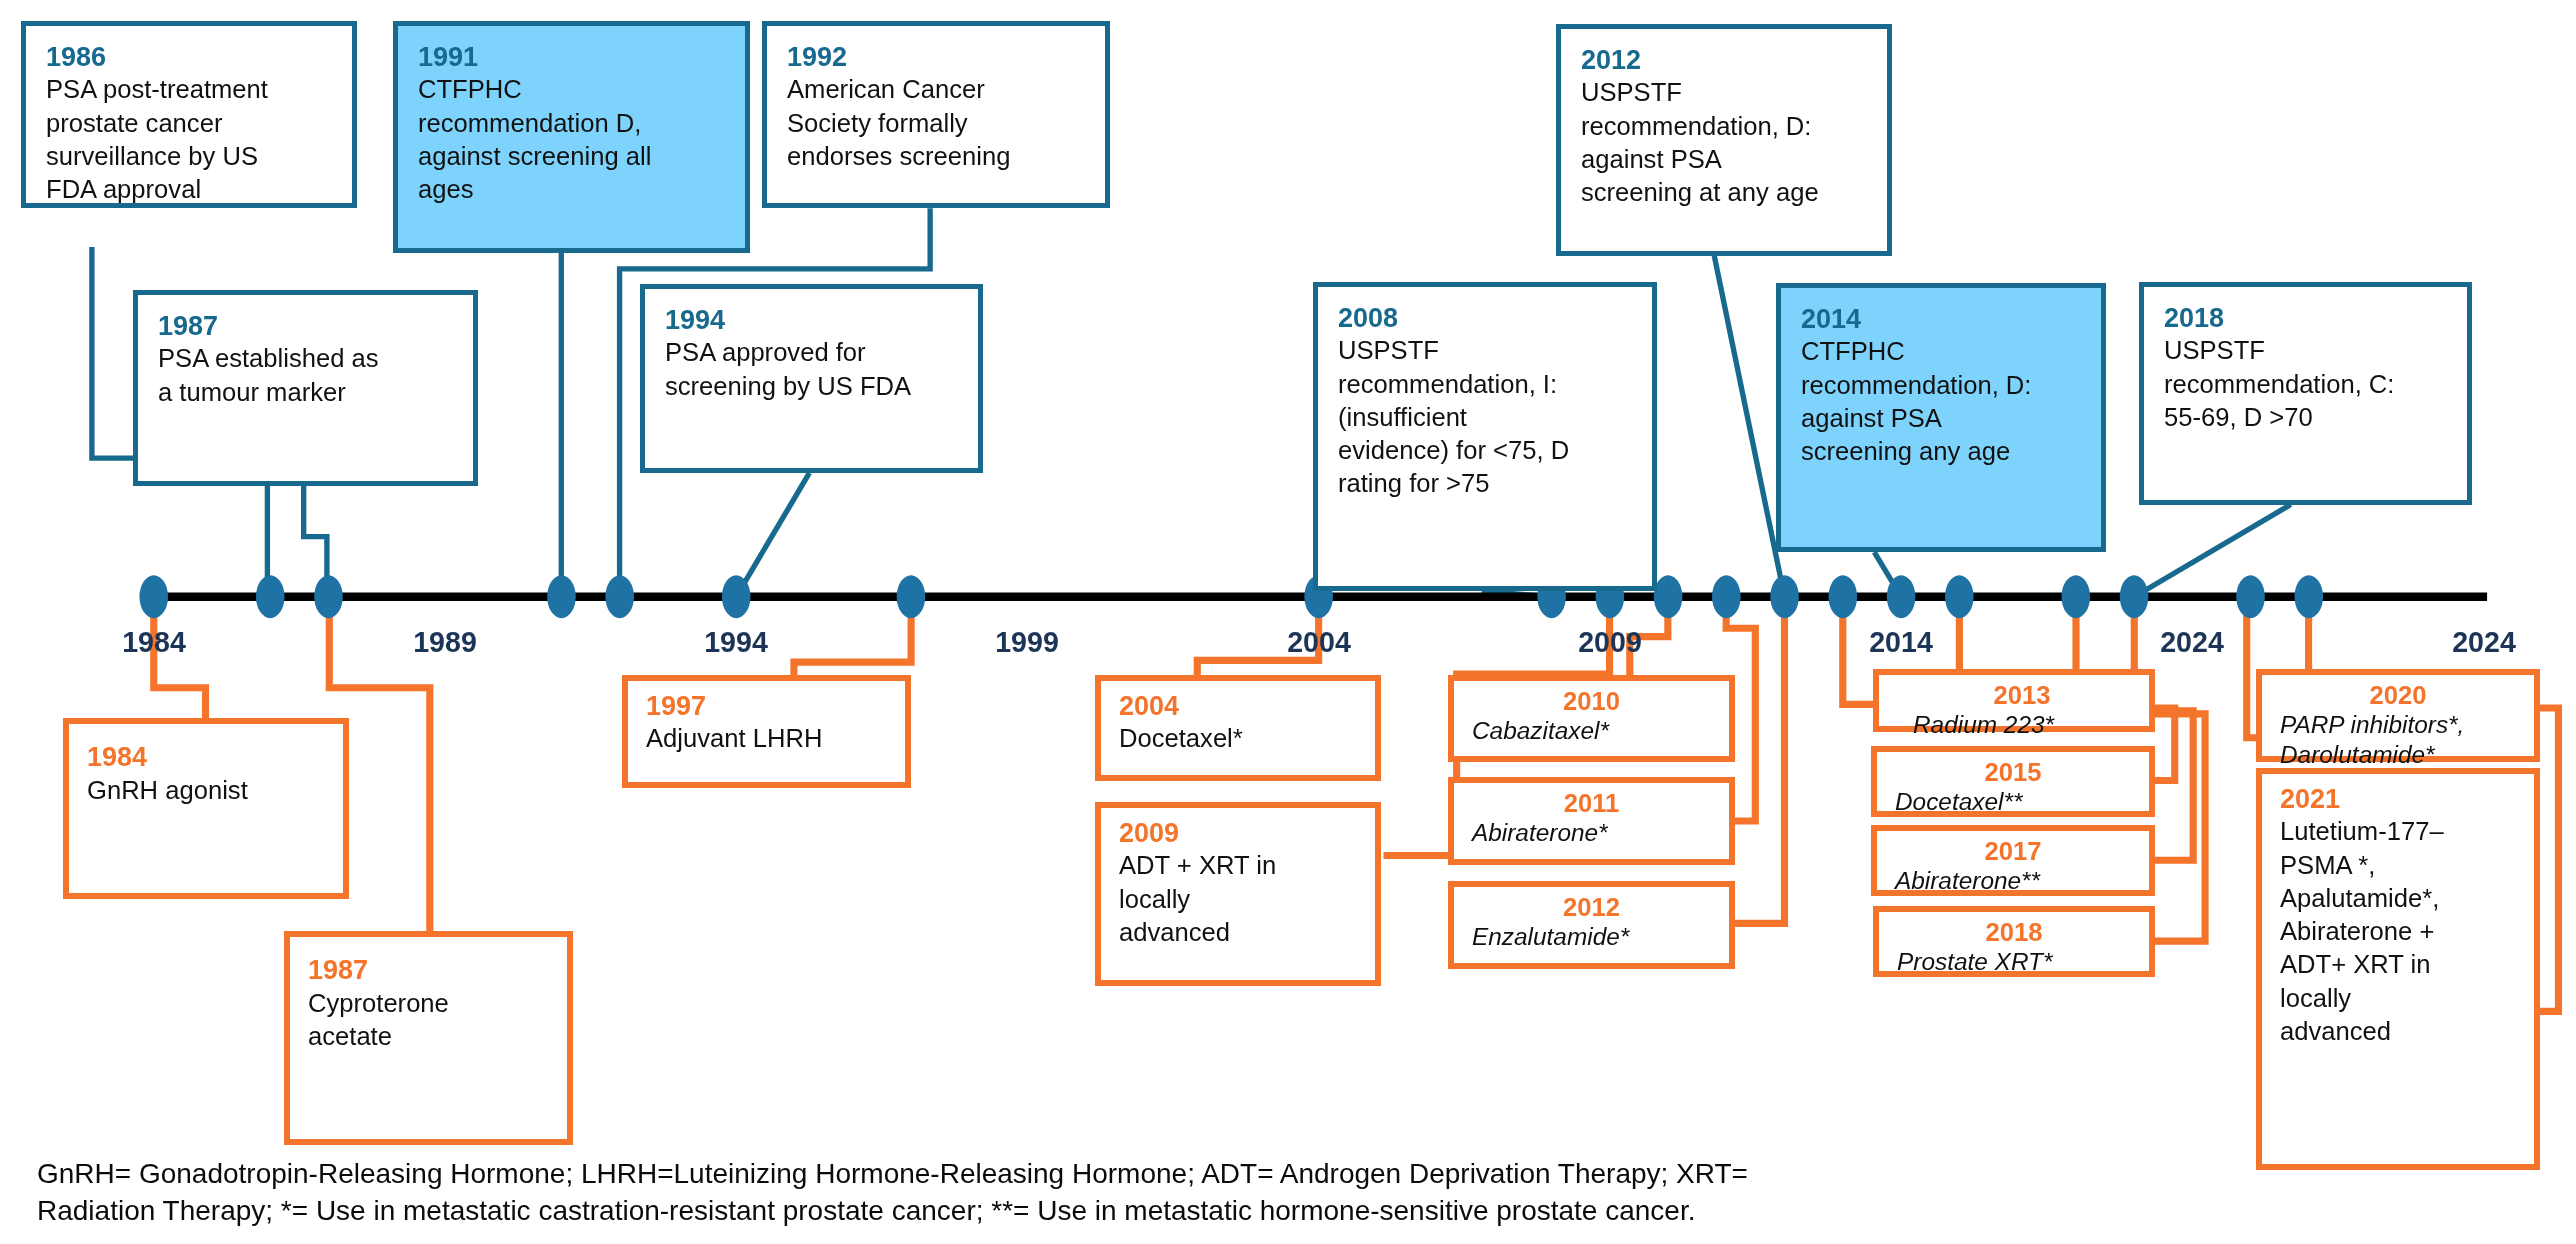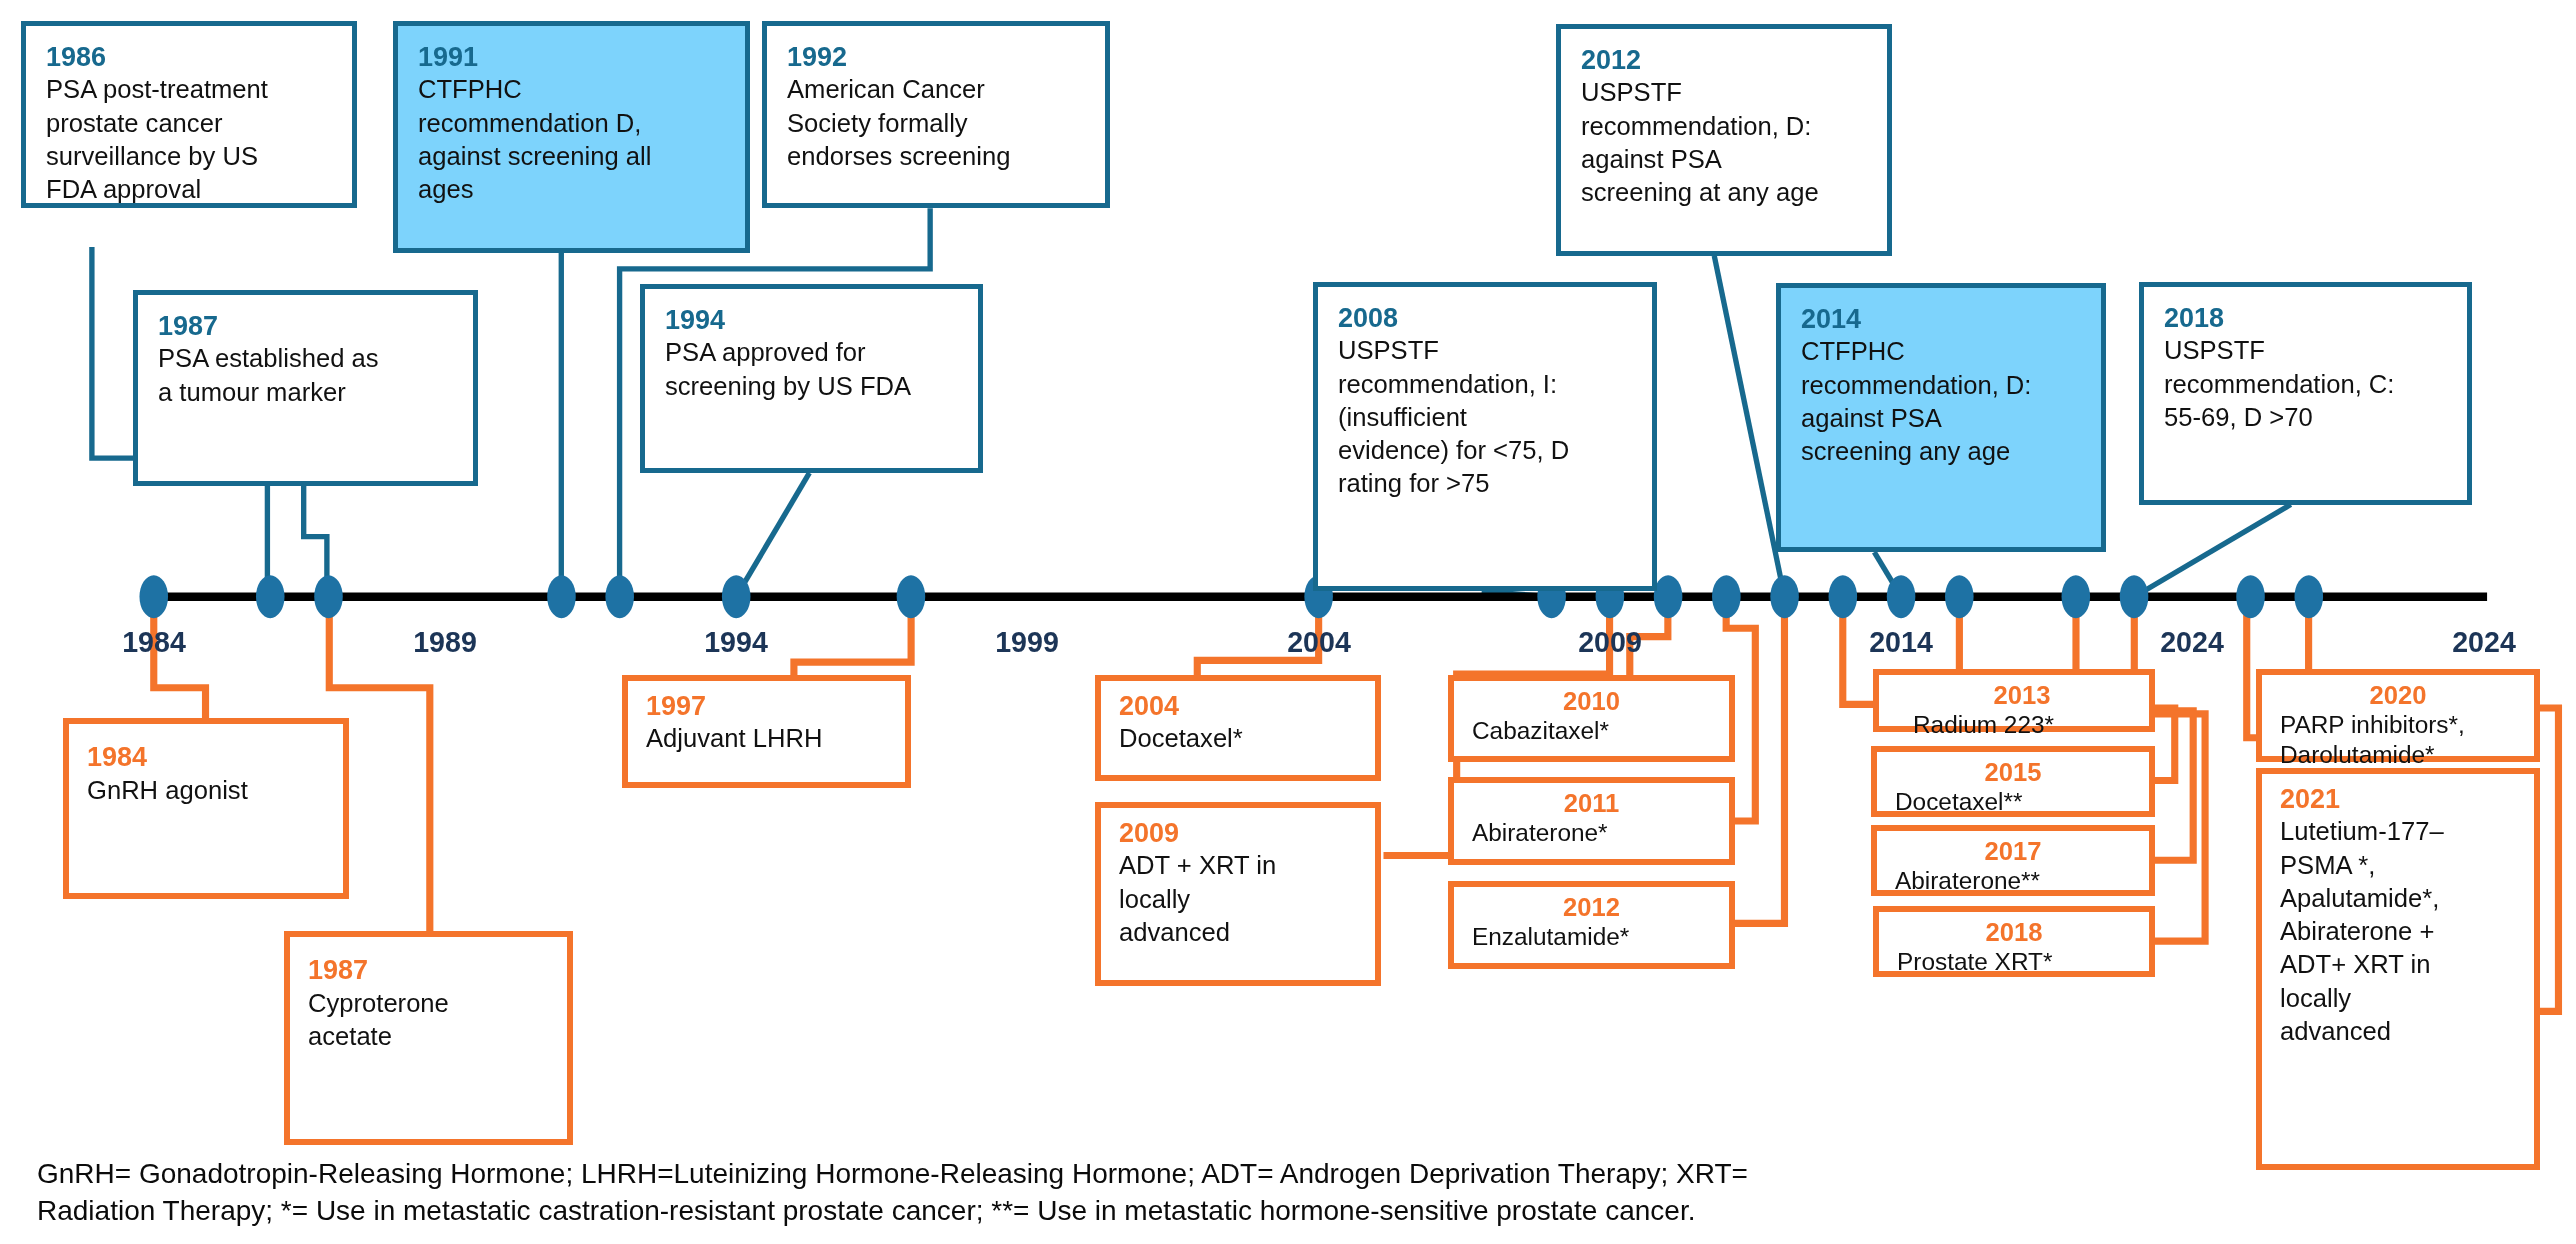--- a/index.html
+++ b/index.html
@@ -9,21 +9,21 @@
   .box{position:absolute;box-sizing:border-box;background:#ffffff;}
   .box.teal{border:5.4px solid #17698E;padding:15.5px 20px;}
   .box.orange{border:6.5px solid #F4742B;padding:9.5px 18px;}
   .box.gray{background:#7dd3fc;}
   .box .yr{display:block;font-weight:bold;font-size:27px;line-height:1.18;}
   .box.teal .yr{color:#17698E;}
   .box.orange .yr{color:#F4742B;}
   .box .tx{display:block;font-size:25.6px;line-height:1.3;color:#111;white-space:pre-line;}
   .box.small{padding:4.8px 18px;}
   .box.small .yr{font-size:25.6px;text-align:center;}
-  .box.small .tx{font-size:24.4px;line-height:1.22;}
+  .box.small .tx{font-size:24.4px;line-height:1.22;font-style:italic;}
   .axis-label{position:absolute;transform:translateX(-50%);font-weight:bold;font-size:28.6px;color:#1C3557;top:626px;}
   #footer{position:absolute;left:37px;top:1156px;width:2095px;font-size:28px;line-height:1.32;
           color:#0b0b0b;white-space:pre-line;}
 </style>
 </head>
 <body>
 
 <div id="canvas">
 
   <svg class="layer" viewBox="0 0 4329 2091" width="2576" height="1244">

